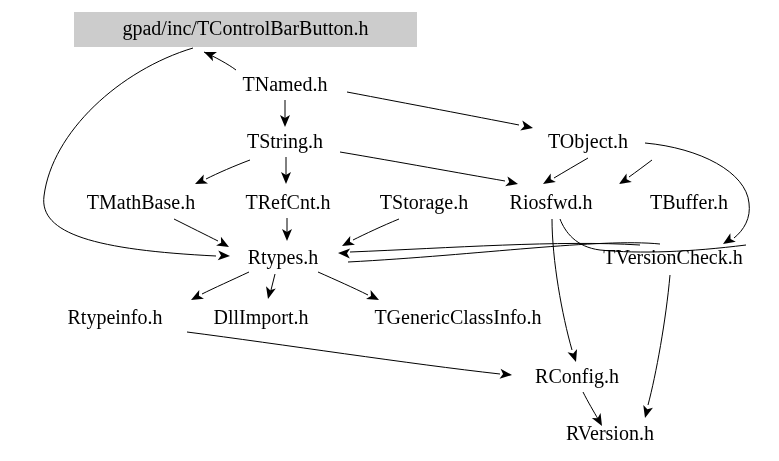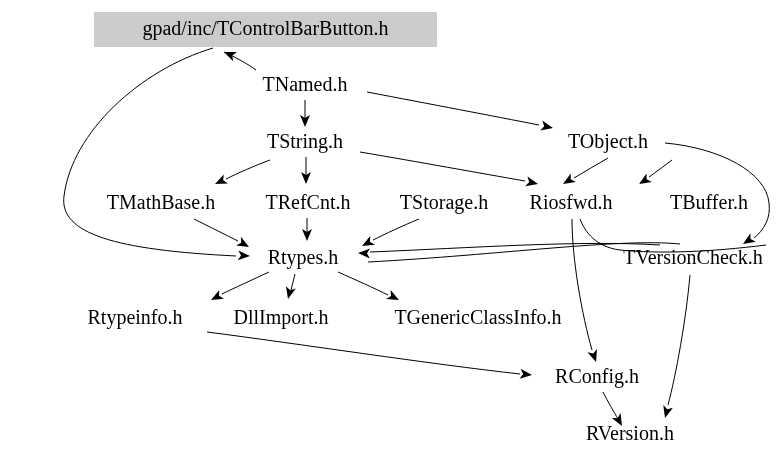--- a/index.html
+++ b/index.html
@@ -12,21 +12,20 @@
     width: 779px;
     height: 461px;
     overflow: hidden;
     font-family: "Liberation Serif", "DejaVu Serif", serif;
   }
   #graph-root {
     position: relative;
     width: 715px;
     height: 461px;
     background: #ffffff;
-    margin-left: 20px;
   }
   svg#dep-graph {
     display: block;
     width: 779px;
     height: 461px;
   }
   .node-label {
     font-family: "Liberation Serif", "DejaVu Serif", serif;
     font-size: 20px;
     fill: #000000;

